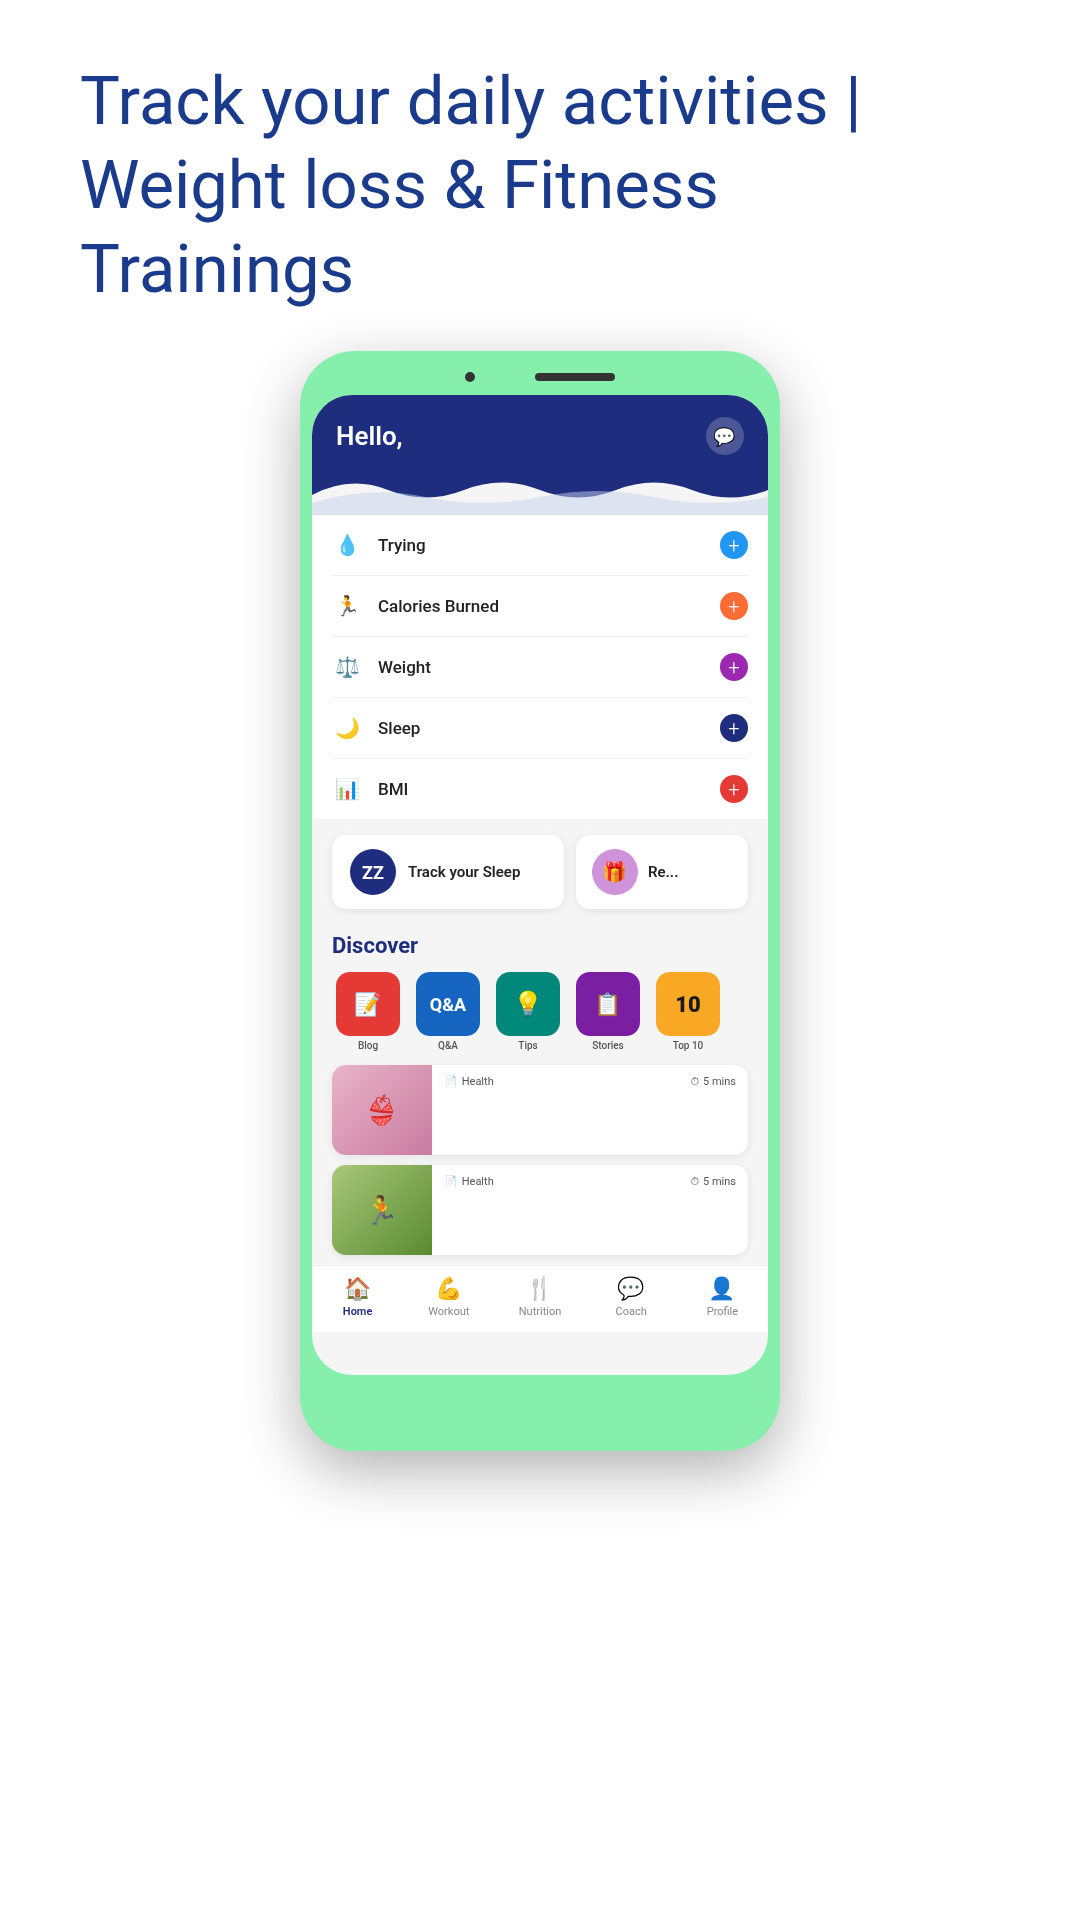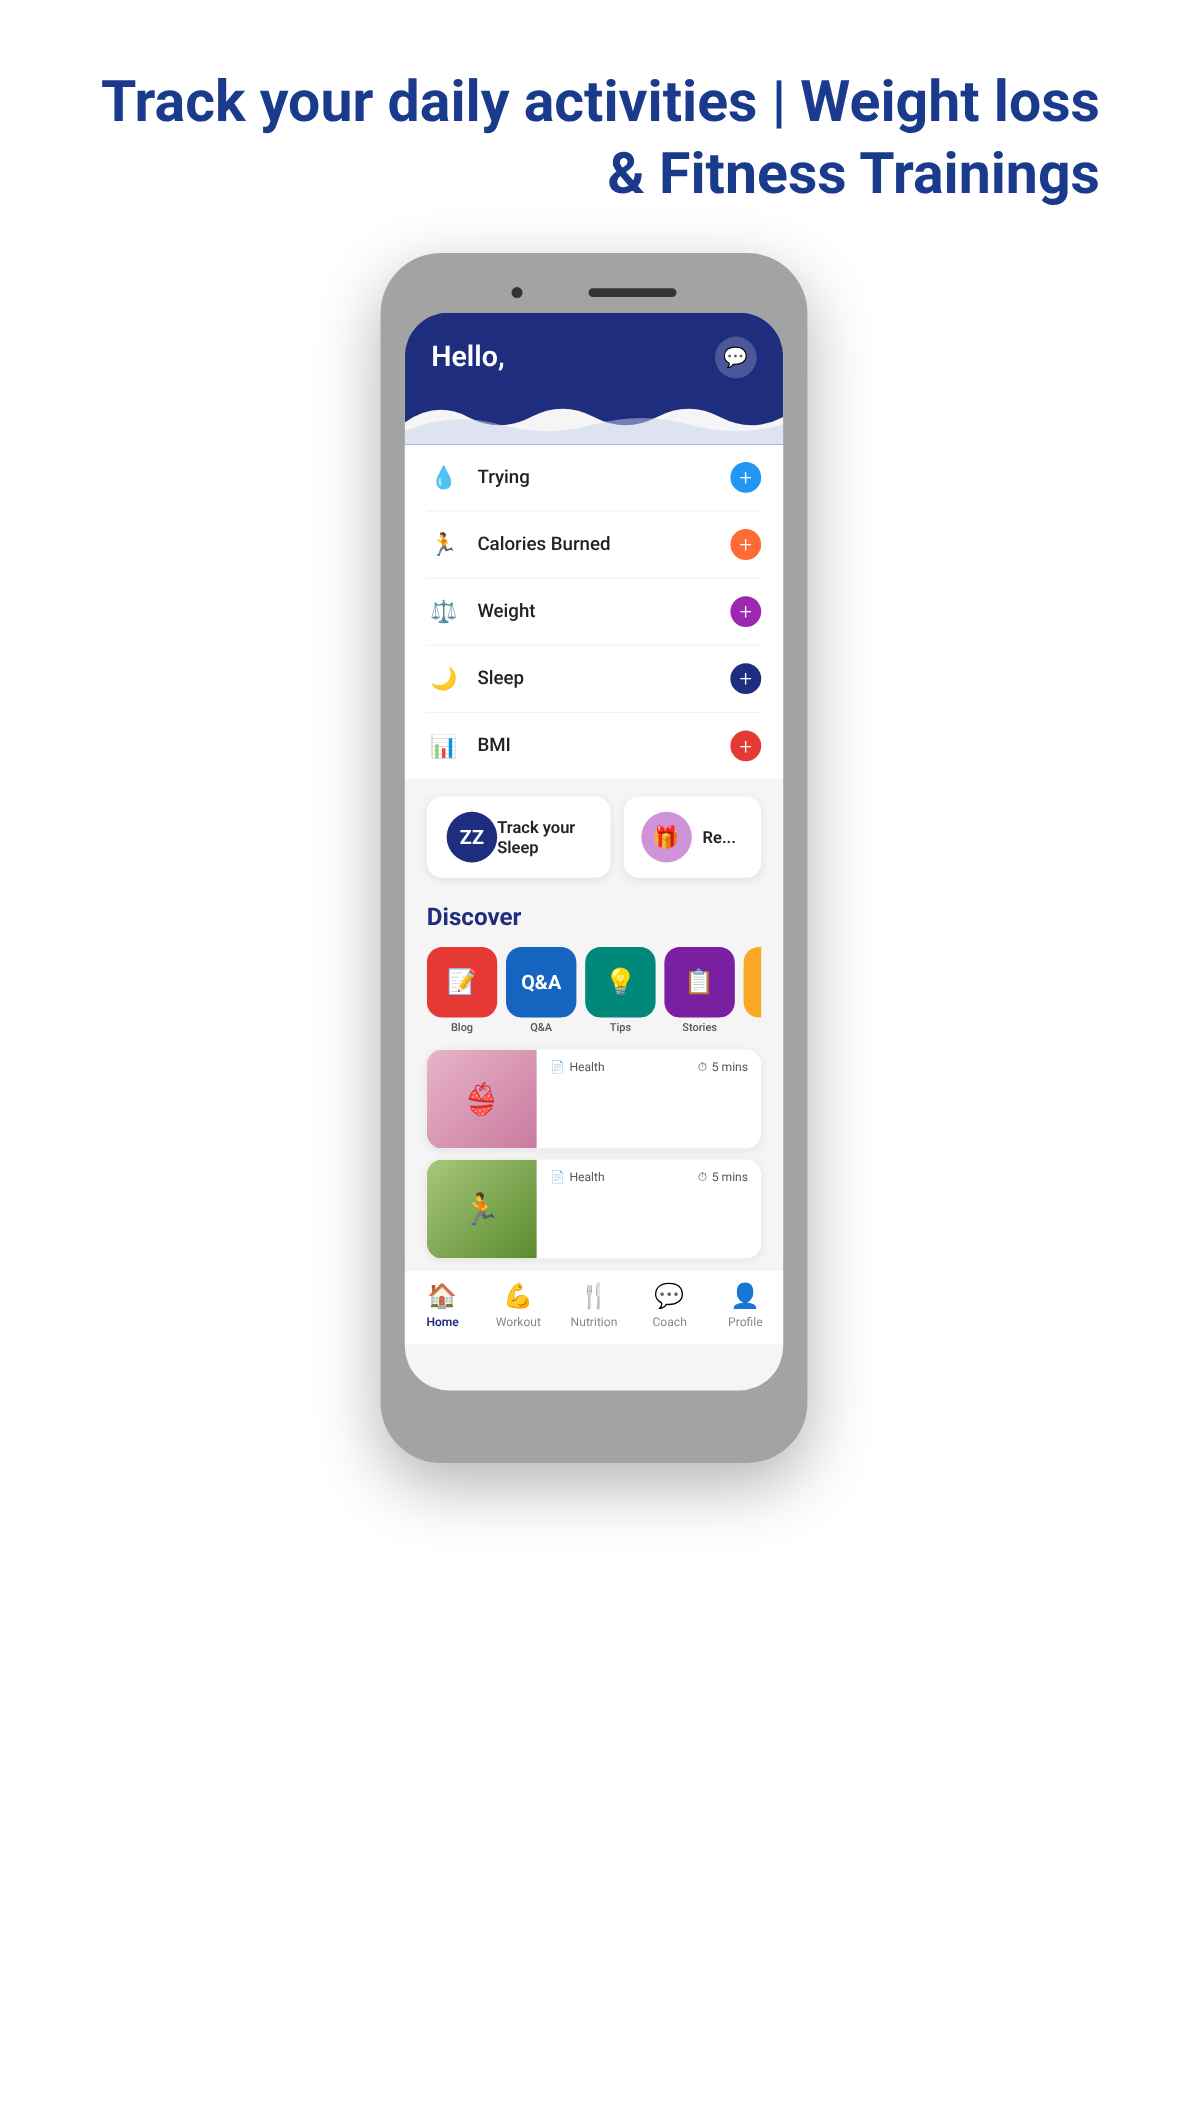--- a/index.html
+++ b/index.html
@@ -9,35 +9,35 @@
       flex-direction: column;
       align-items: center;
       font-family: -apple-system, BlinkMacSystemFont, 'Segoe UI', Roboto, sans-serif;
       width: 1080px;
       min-height: 1920px;
       overflow-x: hidden;
     }
 
     
     .page-header {
-      text-align: right;
+      text-align: left;
       padding: 60px 80px 40px;
       color: #1a3a8c;
-      font-size: 52px;
-      font-weight: 700;
+      font-size: 67px;
+      font-weight: 400;
       line-height: 1.25;
     }
 
     
     .phone-frame {
-      width: 388px;
+      width: 480px;
       min-height: 1100px;
-      background: #a3a3a3;
+      background: #86efac;
       border-radius: 55px;
-      padding: 22px;
+      padding: 12px;
       box-shadow: 0 20px 60px rgba(0,0,0,0.3);
       position: relative;
     }
 
     .phone-notch-bar {
       height: 28px;
       display: flex;
       justify-content: center;
       align-items: center;
       margin-bottom: 4px;
@@ -177,21 +177,21 @@
       background: #f5f5f5;
       overflow: hidden;
     }
 
     .sleep-card {
       background: #ffffff;
       border-radius: 14px;
       padding: 14px 18px;
       display: flex;
       align-items: center;
-      gap: 0;
+      gap: 12px;
       flex: 1.4;
       box-shadow: 0 2px 8px rgba(0,0,0,0.08);
     }
 
     .sleep-icon-circle {
       width: 46px;
       height: 46px;
       background: #1e2d7d;
       border-radius: 50%;
       display: flex;

